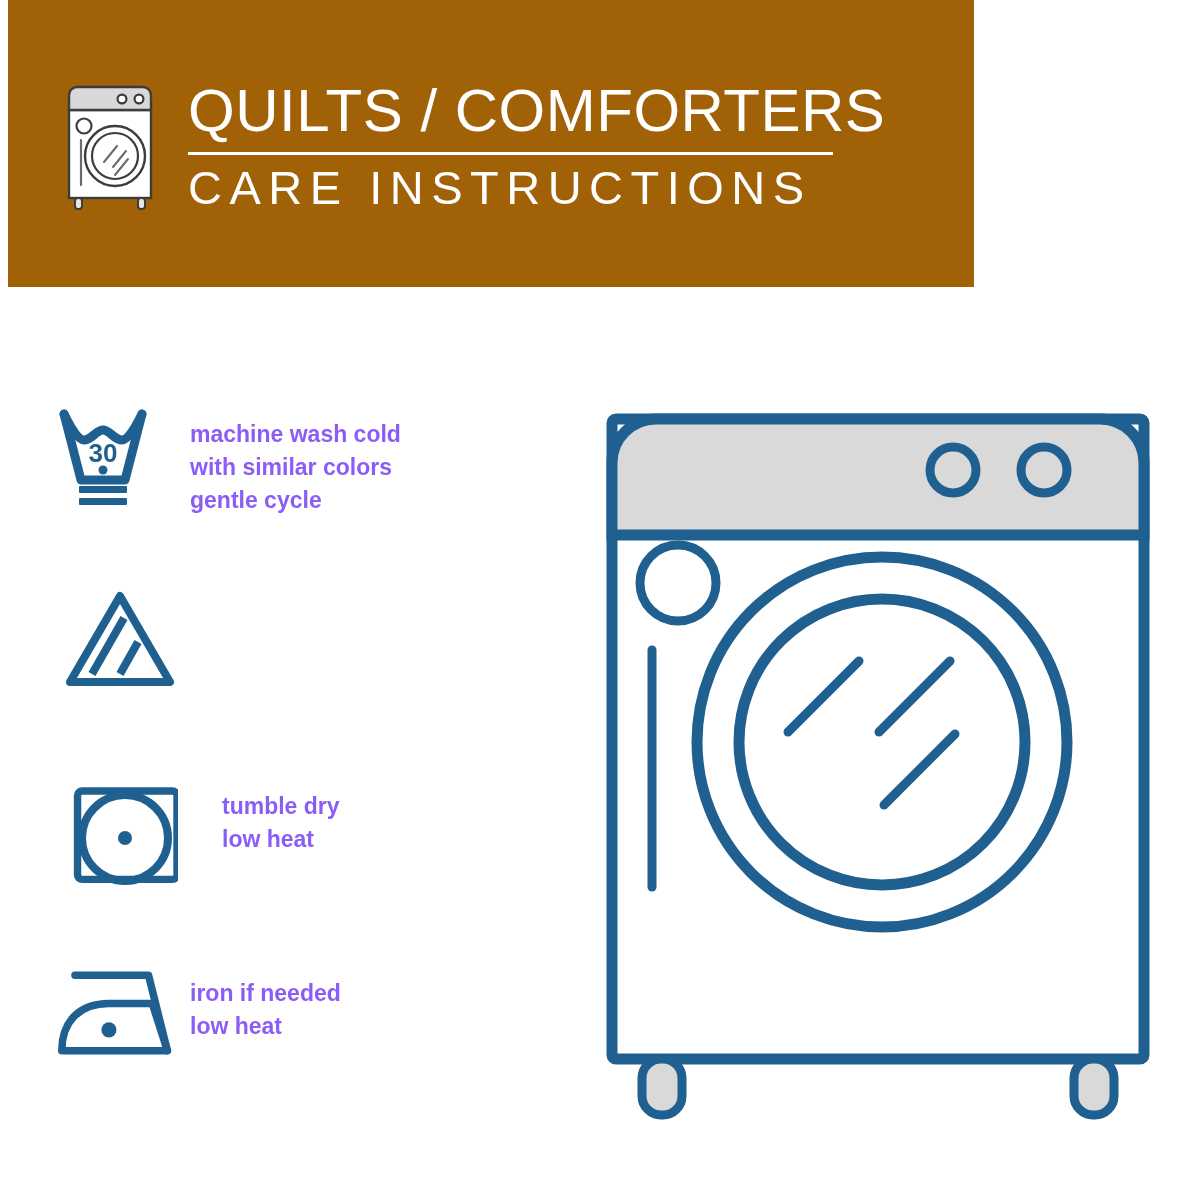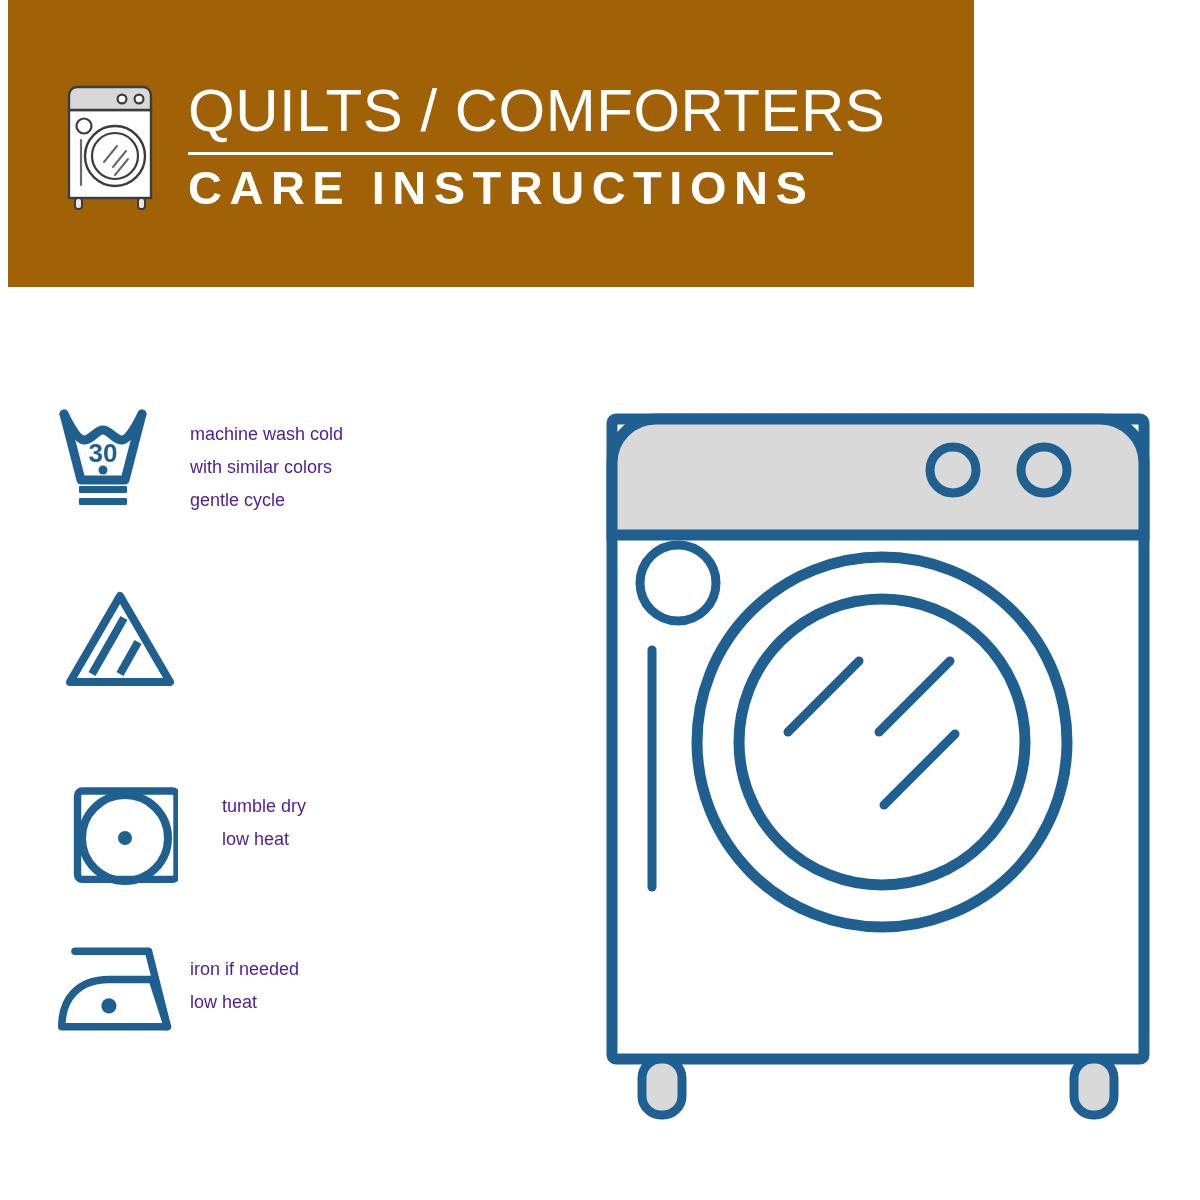--- a/index.html
+++ b/index.html
@@ -52,21 +52,21 @@
   }
   #title-divider {
     height: 3px;
     background: #ffffff;
     margin: 10px 0 8px 0;
     width: 645px;
   }
   #title-line-2 {
     font-size: 47px;
     line-height: 50px;
-    font-weight: 700;
+    font-weight: 400;
     color: #ffffff;
     letter-spacing: 7.5px;
     white-space: nowrap;
   }
 
   
   #care-list {
     position: absolute;
     left: 0;
     top: 400px;
@@ -81,31 +81,31 @@
   }
   .care-icon-slot {
     width: 190px;
     flex: 0 0 auto;
     display: flex;
     justify-content: flex-start;
     padding-left: 58px;
     box-sizing: border-box;
   }
   .care-text {
-    font-size: 18px;
+    font-size: 23px;
     line-height: 33px;
-    color: #4c1d95;
-    font-weight: 400;
+    color: #8b5cf6;
+    font-weight: 700;
     white-space: pre-line;
     padding-top: 18px;
   }
   #row-wash   { top: 0px; }
   #row-bleach { top: 182px; }
   #row-dry    { top: 378px; }
-  #row-iron   { top: 533px; }
+  #row-iron   { top: 557px; }
 
   #row-bleach .care-text { padding-top: 20px; }
   #row-dry .care-text    { padding-top: 12px; margin-left: 32px; }
   #row-iron .care-text   { padding-top: 20px; }
 
   
   #washer-illustration {
     position: absolute;
     left: 596px;
     top: 405px;

